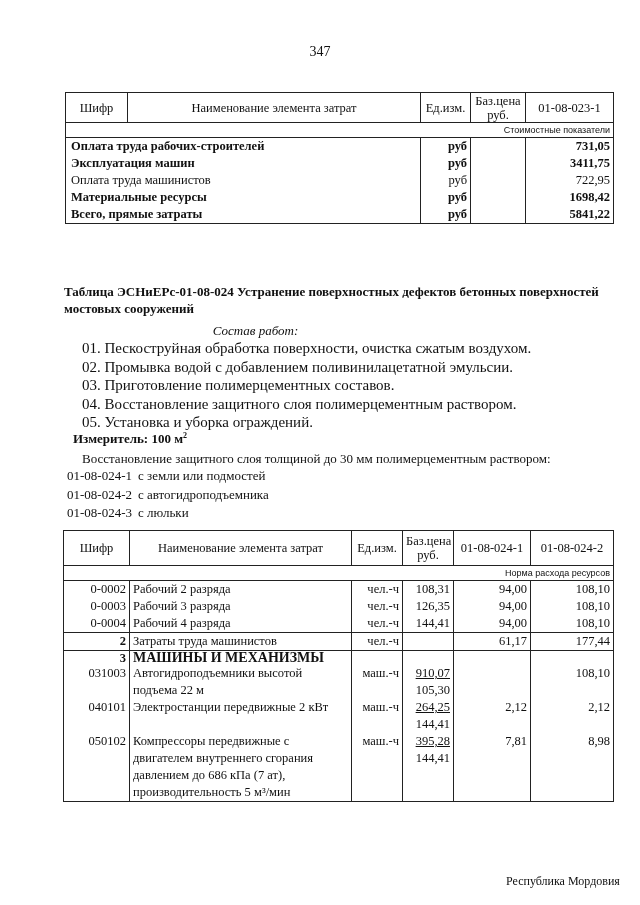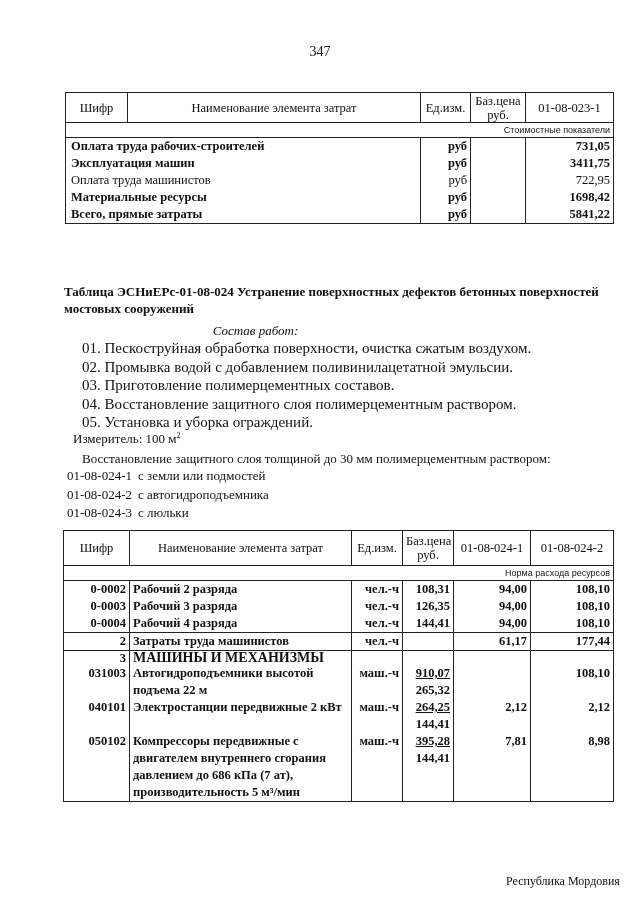--- a/index.html
+++ b/index.html
@@ -13,27 +13,27 @@
   .r { text-align:right; }
   .c { text-align:right; }
   .b { font-weight:bold; }
   .u { text-decoration:underline; }
   
   #t1 { left:65px; top:92px; width:548px; }
   #t1 .row td { border-left:1px solid #222; border-right:1px solid #222; }
   #t1 .last td { border-bottom:1px solid #222; }
   
   #t2 { left:63px; top:530px; width:550px; }
-  #t2 .row td { border-left:1px solid #222; border-right:1px solid #222;font-weight:bold; }
+  #t2 .row td { border-left:1px solid #222; border-right:1px solid #222; }
   #t2 .sep td { border-top:1px solid #222; }
   #t2 .last td { border-bottom:1px solid #222; }
   .title { left:64px; top:283px; width:560px; font-weight:bold; font-size:13px; line-height:17px; }
   .composition-title { left:0; width:511px; top:323px; text-align:center; font-style:italic; font-size:13px; }
   .work { left:82px; font-size:15px; }
-  .measure { left:73px; top:431px; font-weight:normal; font-size:13px; }
+  .measure { left:73px; top:431px; font-weight:bold; font-size:13px; }
   .desc { left:82px; top:451px; font-size:13px;text-align:right; }
   .var-code { left:67px; font-size:13px; }
   .var-text { left:138px; font-size:13px; }
   .footer { left:506px; top:874px; font-size:12px; }
 </style>
 </head>
 <body>
 
 <div class="abs pagenum">347</div>
 
@@ -165,21 +165,21 @@
         <td></td>
         <td></td>
         <td></td>
   </tr>
   <tr class="row">
     <td class="c">031003</td>
     <td>Автогидроподъемники высотой подъема 22 м</td>
     <td class="c">маш.-ч</td>
     <td class="r">
           <div class="u">910,07</div>
-          <div>265,32</div>
+          <div>105,30</div>
         </td>
     <td class="r"></td>
     <td class="r">108,10</td>
   </tr>
   <tr class="row">
     <td class="c">040101</td>
     <td>Электростанции передвижные 2 кВт</td>
     <td class="c">маш.-ч</td>
     <td class="r">
           <div class="u">264,25</div>

